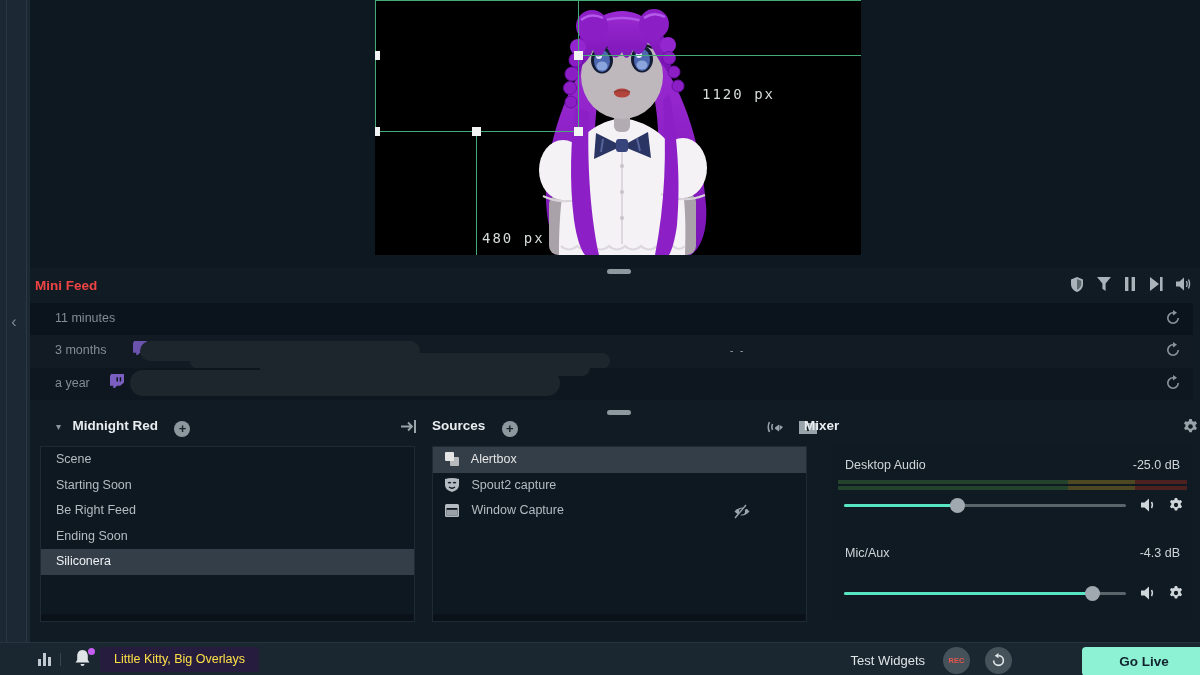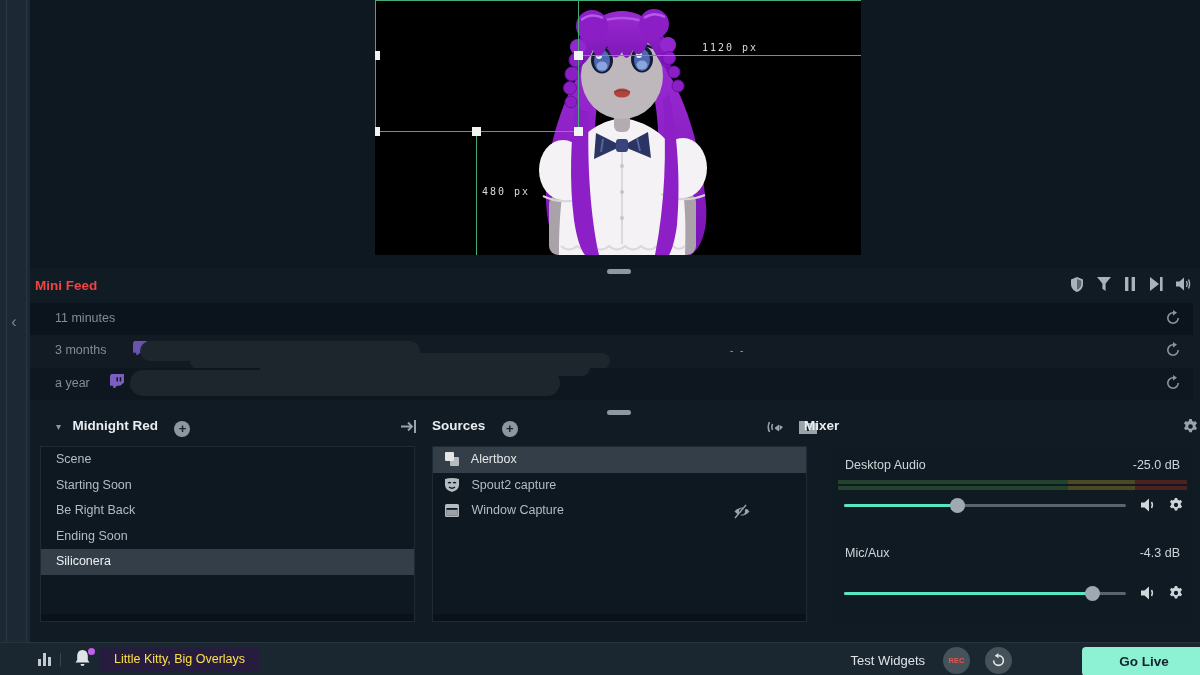--- a/index.html
+++ b/index.html
@@ -12,22 +12,22 @@
   .left-strip .vline1 { position:absolute; left:6px; top:0; width:1px; height:100%; background:#2b3844; }
   .left-strip .vline2 { position:absolute; left:26px; top:0; width:1px; height:100%; background:#2b3844; }
   .collapse-chevron { position:absolute; left:5px; top:312px; width:18px; height:20px;
                       color:#7d8991; font-size:16px; line-height:20px; text-align:center; cursor:pointer; }
 
   
   .preview { position:absolute; left:30px; top:0; width:1170px; height:268px; background:#0e1821; }
   .canvas { position:absolute; left:345px; top:0; width:486px; height:255px; background:#000; overflow:hidden; }
   .sel-line { position:absolute; background:#44ab76; }
   .handle { position:absolute; width:9px; height:9px; background:#f2f4f4; }
-  .px-label { position:absolute; font-family:"DejaVu Sans Mono", monospace; font-size:10px;
-              letter-spacing:2px; color:#d6ddd8; }
+  .px-label { position:absolute; font-family:"DejaVu Sans Mono", monospace; font-size:14px;
+              letter-spacing:2px; color:#d6ddd8;margin-top:44px; }
 
   
   .drag-pill { position:absolute; width:24px; height:5px; border-radius:3px; background:#8e989f; }
 
   
   .minifeed-header { position:absolute; left:30px; top:274px; width:1170px; height:26px; }
   .minifeed-title { position:absolute; left:5px; top:4px; font-size:13.5px; font-weight:bold; color:#ef4444; }
   .feed-icons { position:absolute; right:8px; top:3px; display:flex; gap:13px; color:#a9b3b9; }
   .feed-icons svg { display:block; }
   .feed-rows { position:absolute; left:30px; top:303px; width:1163px; height:97px; }
@@ -273,21 +273,21 @@
   </div>
   <div class="hdr-right-icons" style="left:400px;">
     <svg width="17" height="15" viewBox="0 0 17 15">
         <path d="M1 7.5 H11 M8 3.5 L12 7.5 L8 11.5" stroke="currentColor" stroke-width="1.8" fill="none"></path>
         <rect x="14" y="1" width="2" height="13" fill="currentColor"></rect>
       </svg>
   </div>
   <div class="panel-box" style="left:40px; width:375px;">
     <div class="list-item">Scene</div>
     <div class="list-item">Starting Soon</div>
-    <div class="list-item">Be Right Back</div>
+    <div class="list-item">Be Right Feed</div>
     <div class="list-item">Ending Soon</div>
     <div class="list-item selected">Siliconera</div>
     <div class="scroll-strip"></div>
   </div>
 
   <div class="panel-header" style="left:432px; width:380px;">
     <span class="panel-title">Sources</span>
     <span class="plus-circle">+</span>
   </div>
   <div class="hdr-right-icons" style="left:766px;">

